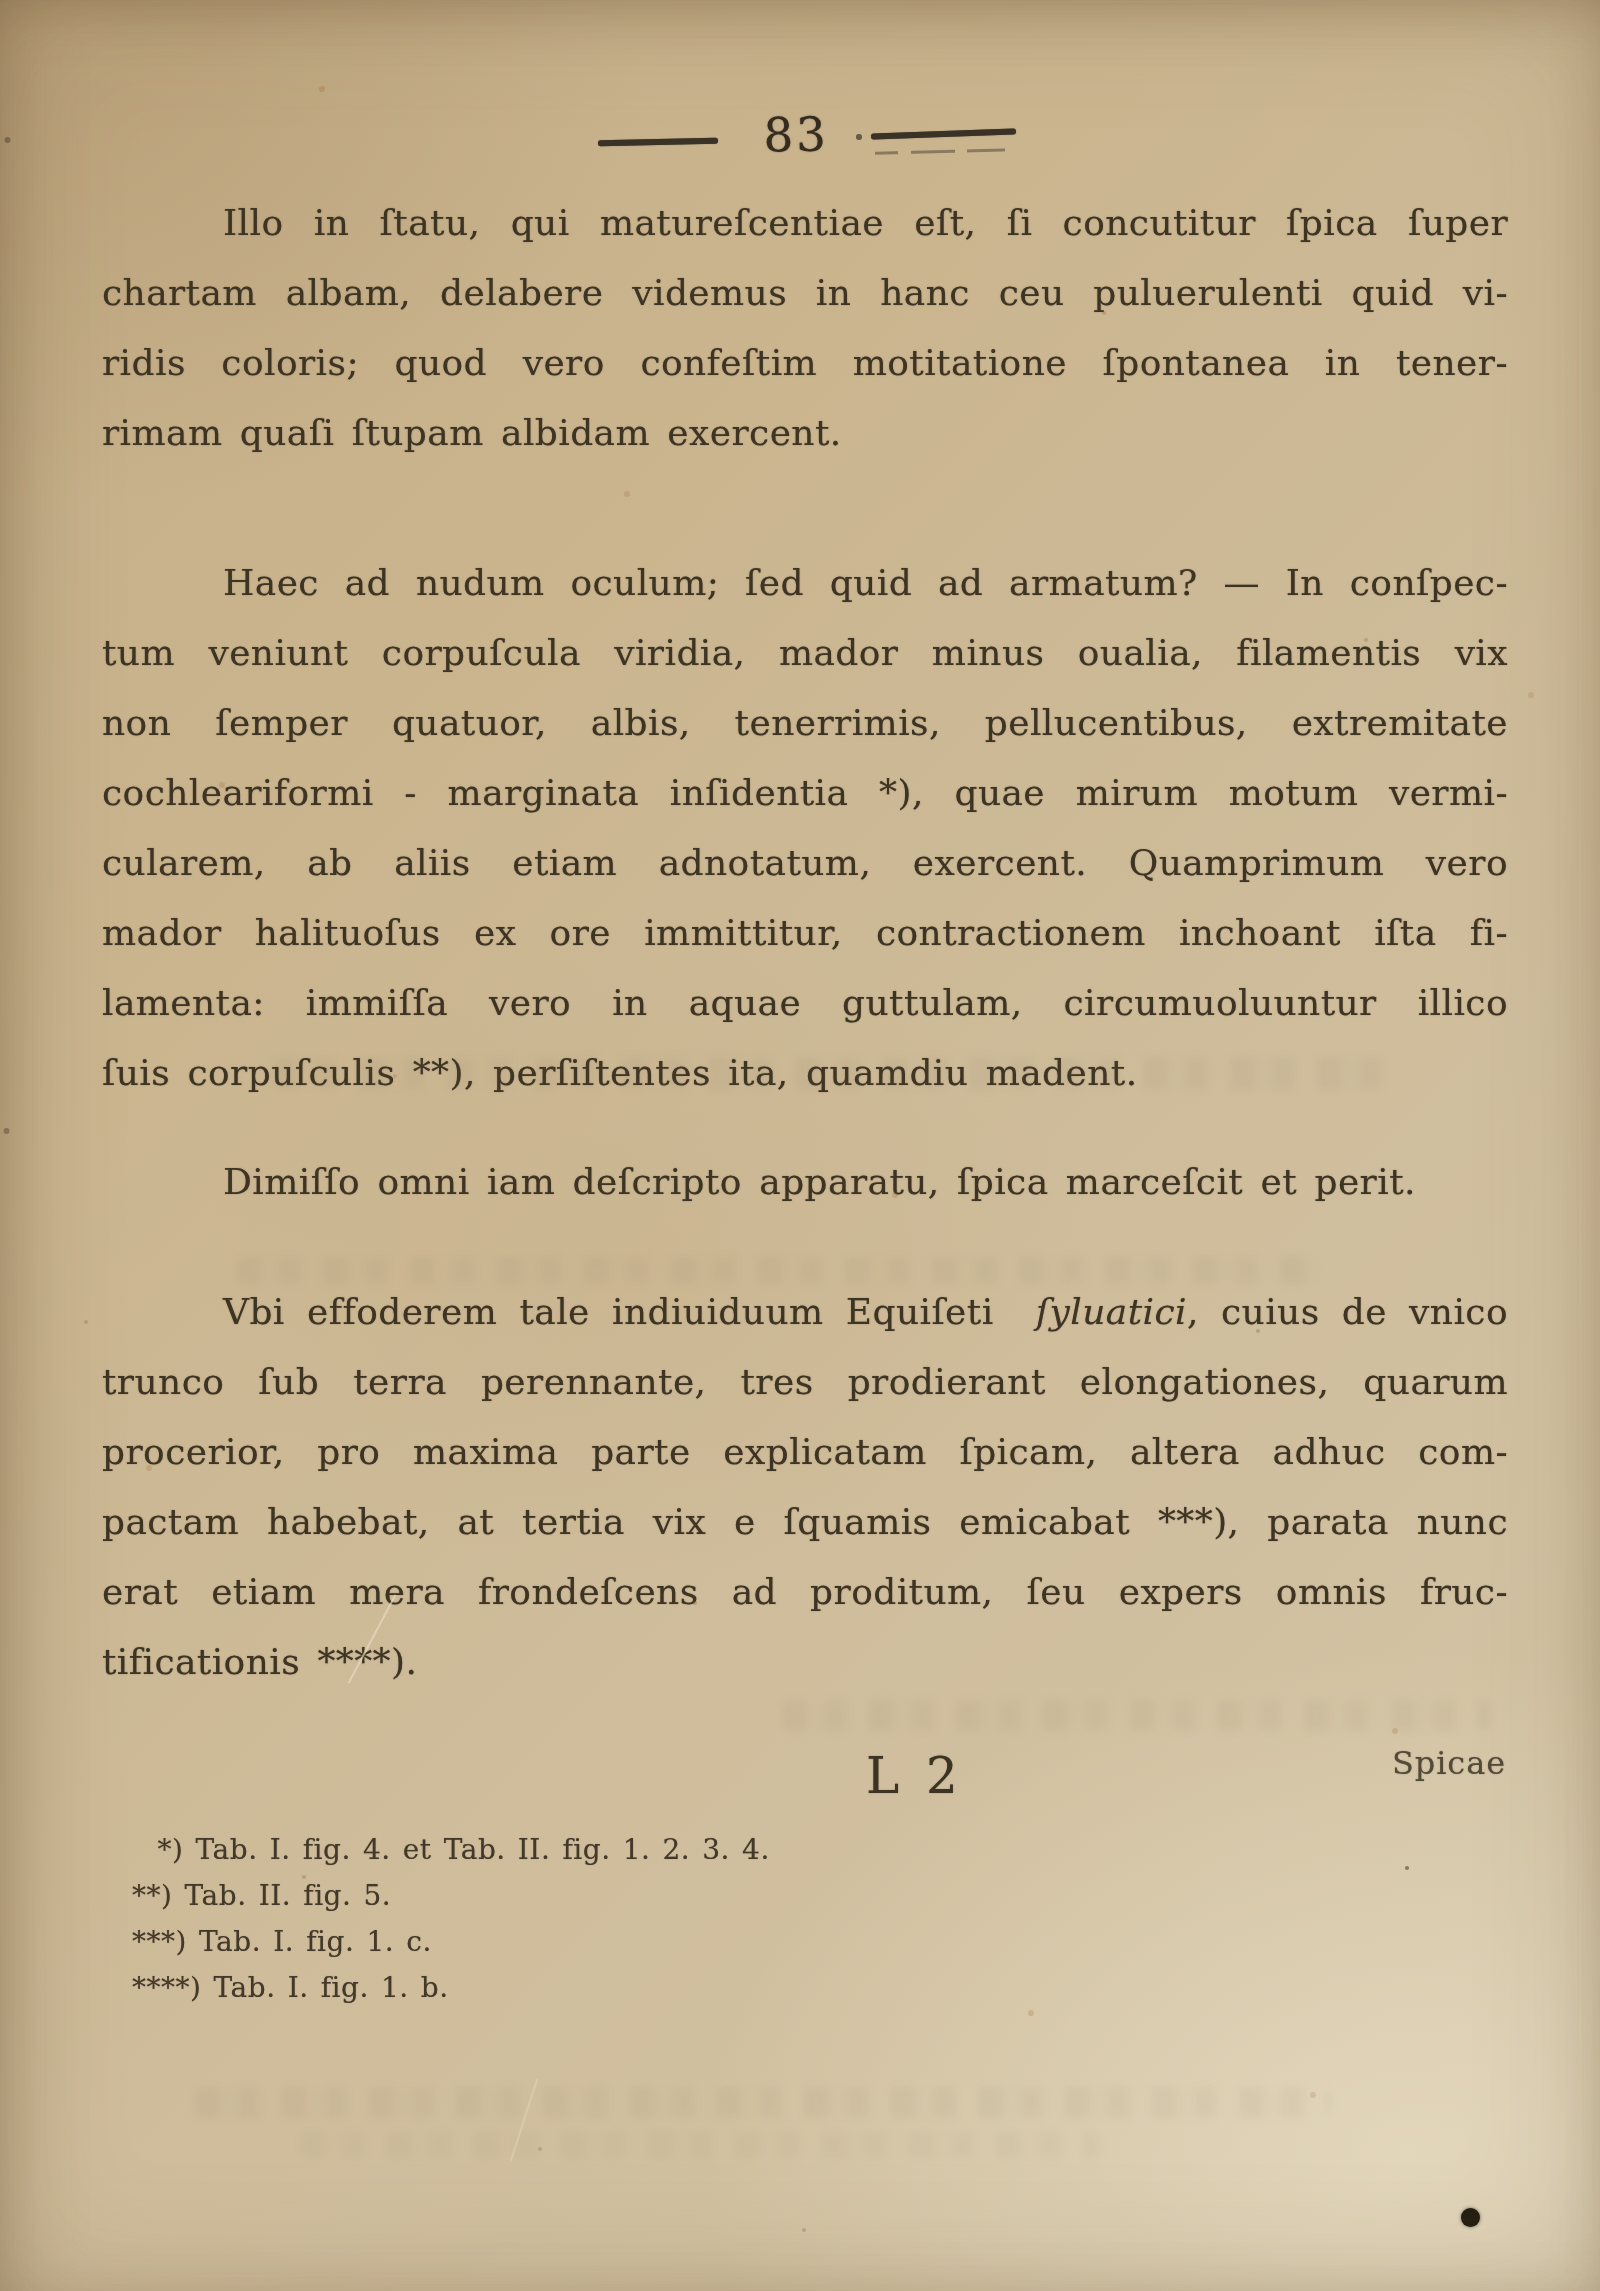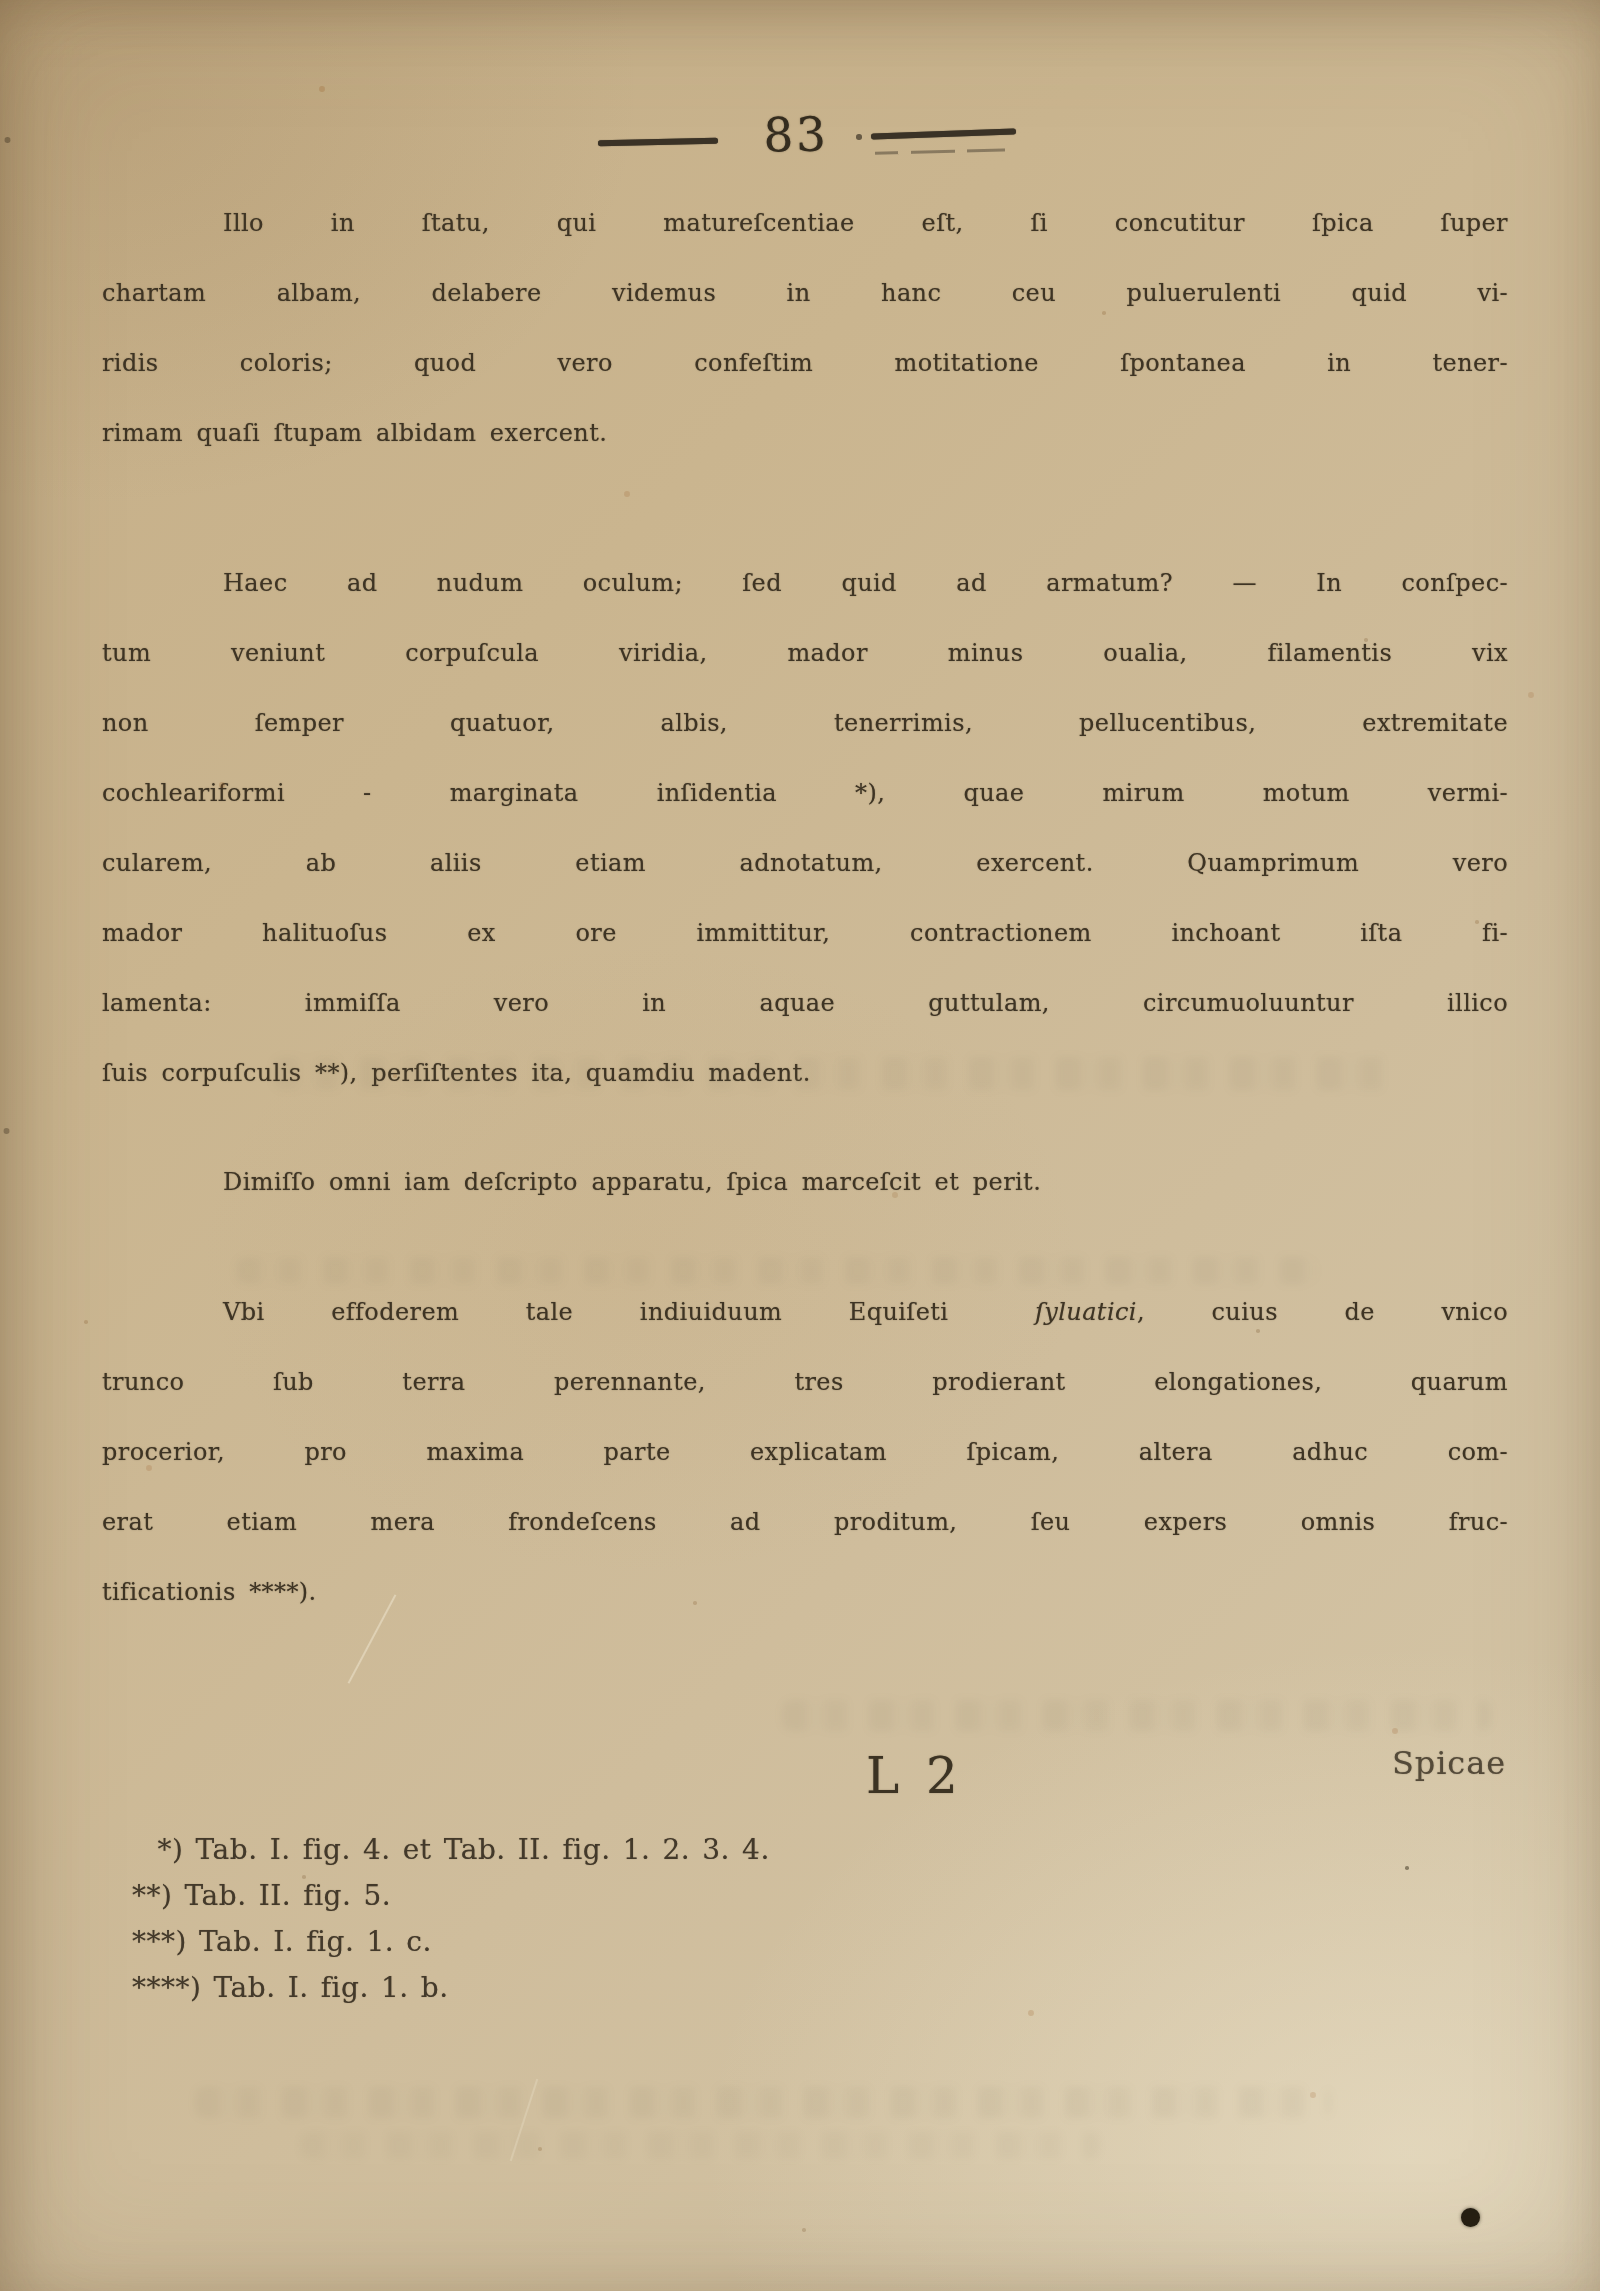--- a/index.html
+++ b/index.html
@@ -33,21 +33,21 @@
   .header-dot{position:absolute;left:856px;top:134px;width:5.5px;height:5.5px;border-radius:50%;background:#463c2c;opacity:.75;}
   .pagenum{
     position:absolute;left:746px;top:107px;width:100px;text-align:center;
     font-size:47px;color:#352d1f;letter-spacing:2.7px;
     text-shadow:0 0 1.4px rgba(53,45,31,.65);
     transform:rotate(-1deg);
   }
   
   .para{
     position:absolute;left:102px;width:1406px;
-    font-size:24px;line-height:70px;color:#3e3424;
+    font-size:36px;line-height:70px;color:#3e3424;
     word-spacing:5.5px;letter-spacing:0.4px;
     text-shadow:0 0 1.2px rgba(62,52,36,.55);
   }
   .line{text-align:justify;text-align-last:justify;}
   .line.last{text-align-last:left;}
   .line.indent{text-indent:121px;}
   .it{font-style:italic;margin-left:20px;}
   .p1{top:188px;}
   .p2{top:548px;}
   .p3{top:1147px;}
@@ -141,20 +141,21 @@
   </div>
 
   <div class="para p3">
     <div class="line indent last">Dimiſſo omni iam deſcripto apparatu, ſpica marceſcit et perit.</div>
   </div>
 
   <div class="para p4">
     <div class="line indent"><span>Vbi effoderem tale indiuiduum Equiſeti </span><span class="it">ſyluatici</span><span>, cuius de vnico</span></div>
     <div class="line">trunco ſub terra perennante, tres prodierant elongationes, quarum</div>
     <div class="line">procerior, pro maxima parte explicatam ſpicam, altera adhuc com-</div>
+    <div class="line">pactam habebat, at tertia vix e ſquamis emicabat ***), parata nunc</div>
     <div class="line">erat etiam mera frondeſcens ad proditum, ſeu expers omnis fruc-</div>
     <div class="line last">tificationis ****).</div>
   </div>
 
   <div class="signature">L 2</div>
   <div class="catchword">Spicae</div>
 
   <div class="footnotes">
     <div class="fn first">*) Tab. I. fig. 4. et Tab. II. fig. 1. 2. 3. 4.</div>
     <div class="fn">**) Tab. II. fig. 5.</div>

